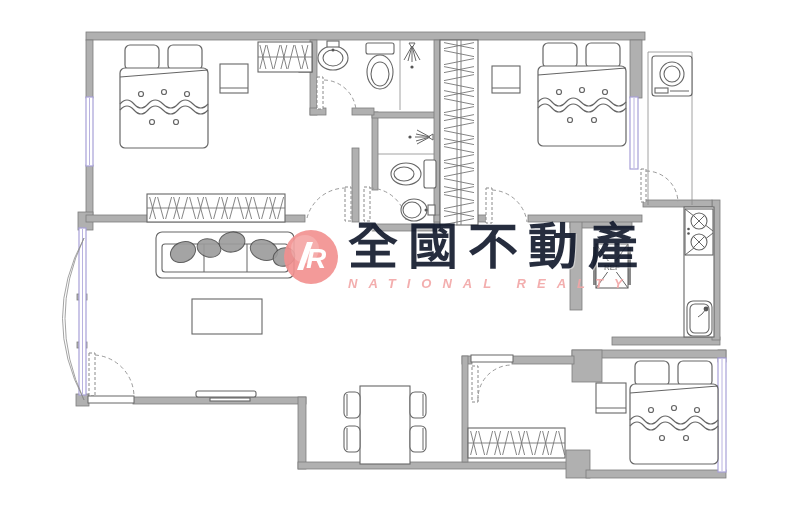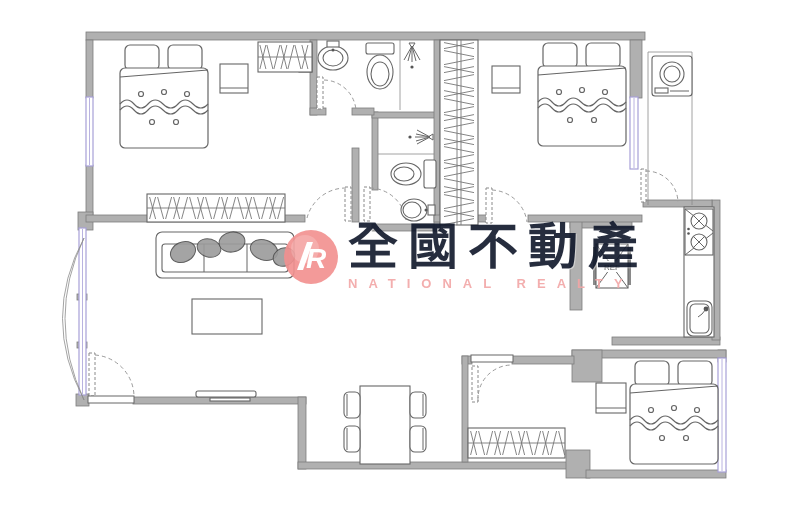--- a/index.html
+++ b/index.html
@@ -16,21 +16,21 @@
   .dash{stroke:#9a9a9a;stroke-width:1;fill:none;stroke-dasharray:4 3;}
   .dleaf{fill:#fff;stroke:#8a8a8a;stroke-width:1;stroke-dasharray:3 2;}
   .sleaf{fill:#fff;stroke:#666;stroke-width:1;}
   .pillow{fill:#9b9b9b;stroke:#4f4f4f;stroke-width:1;opacity:.9;}
   
   .watermark{position:absolute;left:283px;top:222px;display:flex;align-items:center;
              gap:9px;opacity:.9;pointer-events:none;}
   .wm-cn{font-size:50px;font-weight:bold;color:#0f172a;letter-spacing:10px;line-height:1;
          white-space:nowrap;text-shadow:1px 1px 0 rgba(255,255,255,.45);}
   .wm-en{font-size:13px;font-weight:bold;color:#f2a6a6;letter-spacing:11px;margin-top:4px;
-         white-space:nowrap;}
+         white-space:nowrap;font-style:italic;}
 </style>
 </head>
 <body>
 
 <div class="stage">
 <svg class="plan" width="800" height="506" viewBox="0 0 800 506">
 
   <g>
     <rect class="wall" x="86" y="32" width="559" height="8"></rect>
     <rect class="wall" x="86" y="40" width="7" height="58"></rect>

